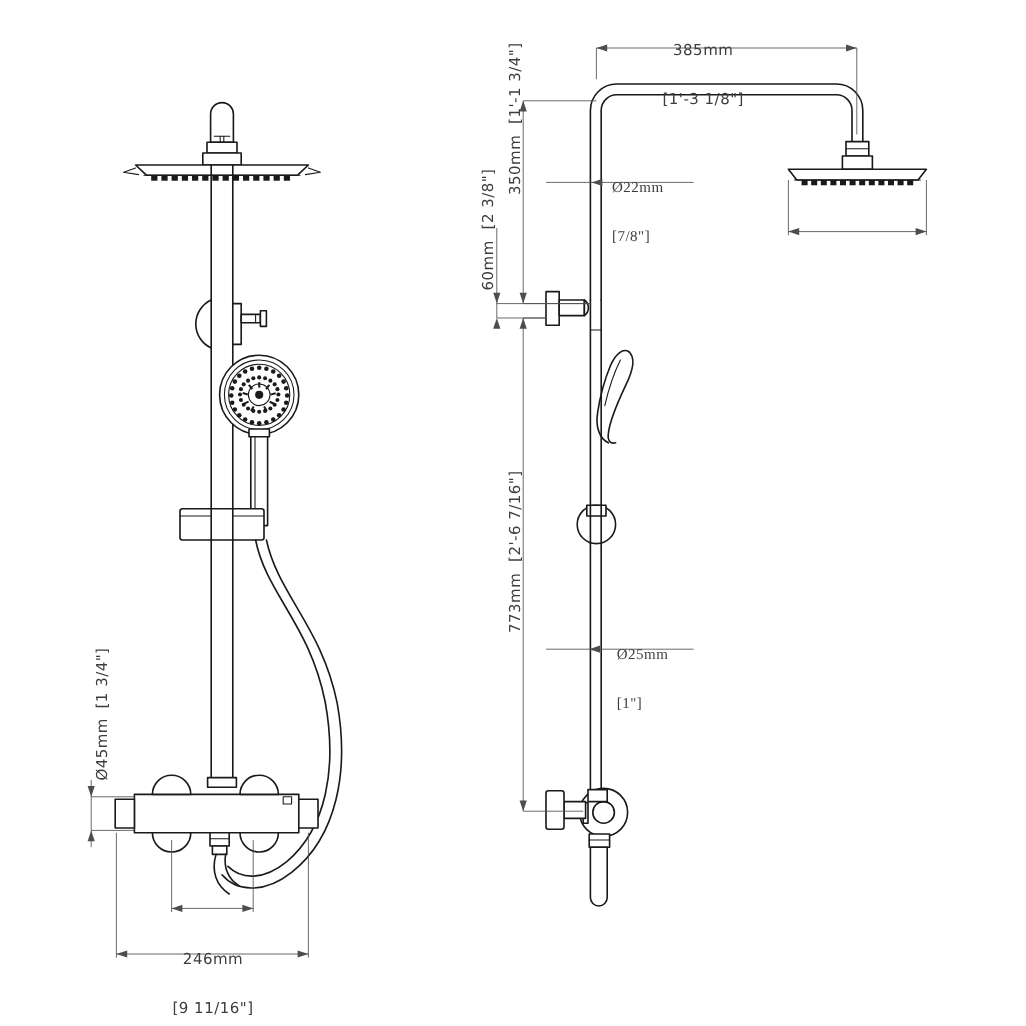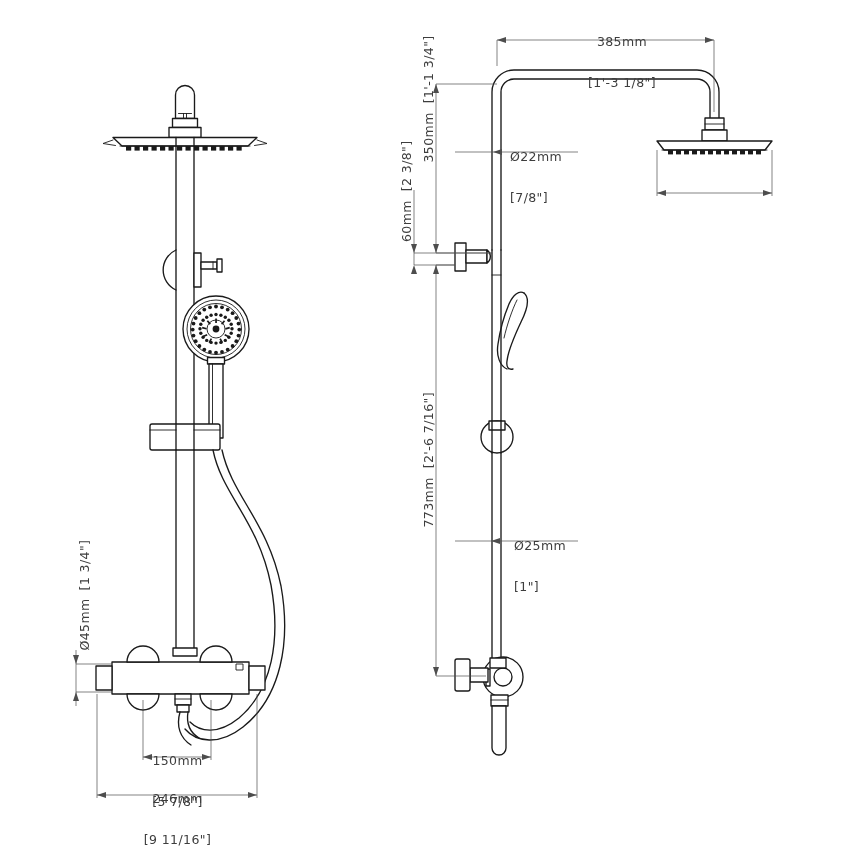--- a/index.html
+++ b/index.html
@@ -356,55 +356,51 @@
     <g>
       <path class="ext" d="M97,694 L97,798"></path>
       <path class="ext" d="M257,694 L257,798"></path>
       <path class="dim" d="M97,795 L257,795"></path>
       <polygon class="arrow" points="97,795 106,792 106,798"></polygon>
       <polygon class="arrow" points="257,795 248,792 248,798"></polygon>
     </g>
 
   </svg>
 
-  <div class="dimtext" style="left:552px; top:8px; width:140px;">
+  <div class="dimtext" style="left:516px; top:8px; width:140px;">
     <div>385mm</div>
     <div>[1'-3 1/8"]</div>
   </div>
 
   <div class="dimtext rot" style="left:408px; top:180px; width:120px;">
     <div style="display:inline-block; margin-right:9px;">350mm</div><div style="display:inline-block;">[1'-1 3/4"]</div>
   </div>
 
   <div class="dimtext rot" style="left:386px; top:260px; width:120px;">
     <div style="display:inline-block; margin-right:9px;">60mm</div><div style="display:inline-block;">[2 3/8"]</div>
   </div>
 
   <div class="dimtext rot" style="left:408px; top:545px; width:130px;">
     <div style="display:inline-block; margin-right:9px;">773mm</div><div style="display:inline-block;">[2'-6 7/16"]</div>
   </div>
 
-  <div class="dimtext" style="left:510px; top:123px; width:90px; text-align:left;">
+  <div class="dimtext" style="left:510px; top:123px; width:90px; text-align:left;font-family:Liberation Serif, serif;">
     <div>Ø22mm</div>
     <div>[7/8"]</div>
   </div>
 
 
-  <div class="dimtext" style="left:514px; top:512px; width:90px; text-align:left;">
+  <div class="dimtext" style="left:514px; top:512px; width:90px; text-align:left;font-family:Liberation Serif, serif;">
     <div>Ø25mm</div>
     <div>[1"]</div>
   </div>
 
   <div class="dimtext rot" style="left:64px; top:668px; width:110px;">
     <div style="display:inline-block; margin-right:8px;">Ø45mm</div><div style="display:inline-block;">[1 3/4"]</div>
   </div>
 
-  <div class="dimtext" style="left:120px; top:727px; width:115px;">
-    <div>150mm</div>
-    <div>[5 7/8"]</div>
-  </div>
 
   <div class="dimtext" style="left:120px; top:765px; width:115px;">
     <div>246mm</div>
     <div>[9 11/16"]</div>
   </div>
 
 </div>
 
 </body></html>

